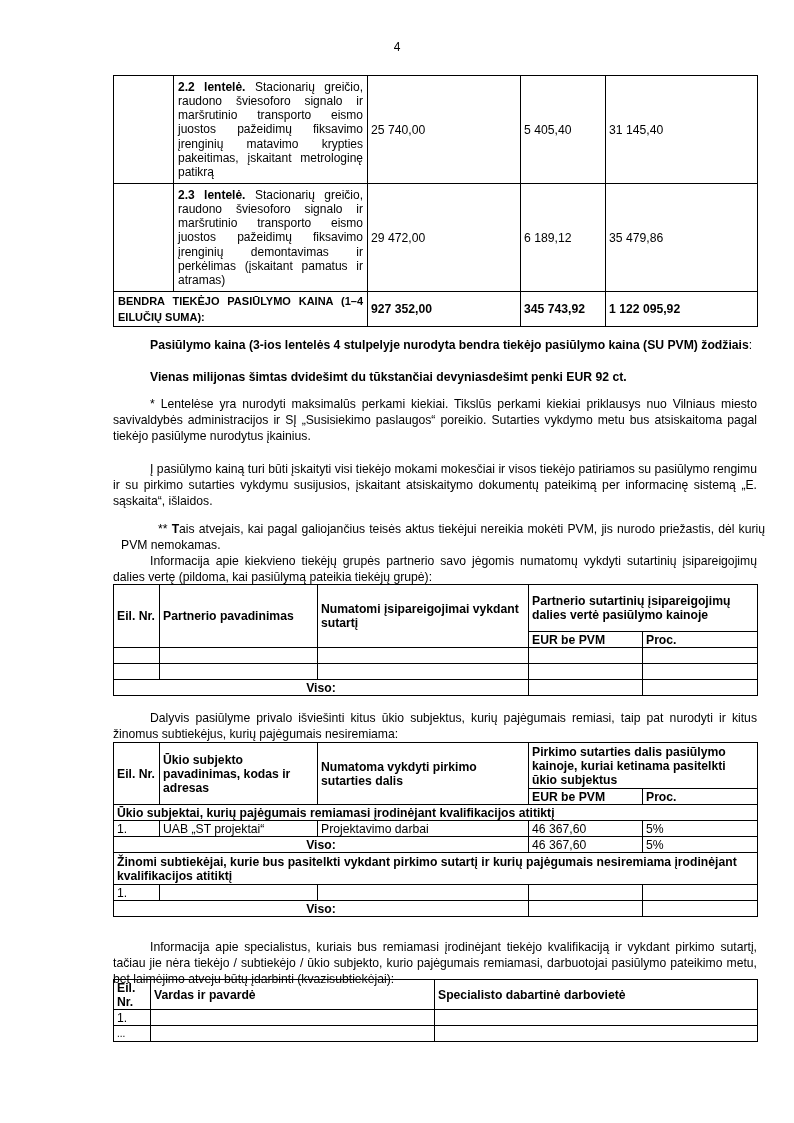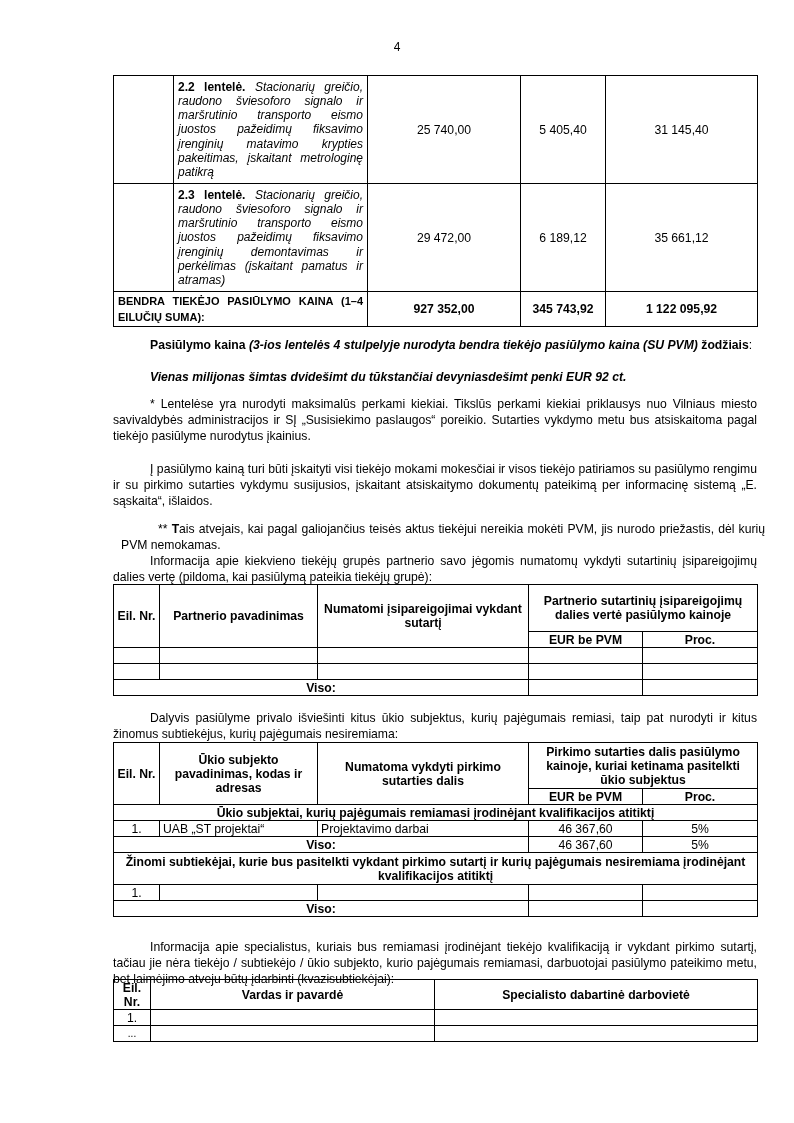--- a/index.html
+++ b/index.html
@@ -3,23 +3,23 @@
 <meta charset="utf-8">
 <style>
   html, body { margin: 0; padding: 0; background: #ffffff; }
   body { width: 794px; height: 1123px; position: relative; overflow: hidden;
          font-family: "Liberation Sans", sans-serif; color: #000; font-size: 12.2px; }
   .abs { position: absolute; }
   .page-num { left: 0; width: 794px; top: 40px; text-align: center; font-size: 12px; }
   table { border-collapse: collapse; position: absolute; left: 113px; width: 644px; table-layout: fixed; }
   td, th { border: 1px solid #000; padding: 0 3px; vertical-align: middle; font-weight: normal; line-height: 14px; }
   .b { font-weight: bold; }
-  .c { text-align: center; }
+  .c { }
   .r { text-align: center; }
-  .it { font-style: italic; }
+  .it { }
   .para { position: absolute; left: 113px; width: 644px; line-height: 16px; text-align: justify; }
   .ind { text-indent: 37px; }
   .desc { font-size: 12px; line-height: 14.2px; padding: 1px 4px; text-align: justify; }
 </style>
 </head>
 <body>
 
 <div class="abs page-num">4</div>
 
 <table style="top:75px;">
@@ -42,21 +42,21 @@
     <td class="c">31 145,40</td>
   </tr>
   <tr style="height:108px;">
     <td></td>
     <td class="desc">
       <span class="b">2.3 lentelė.</span>
       <span class="it">Stacionarių greičio, raudono šviesoforo signalo ir maršrutinio transporto eismo juostos pažeidimų fiksavimo įrenginių demontavimas ir perkėlimas (įskaitant pamatus ir atramas)</span>
     </td>
     <td class="c">29 472,00</td>
     <td class="c">6 189,12</td>
-    <td class="c">35 661,12</td>
+    <td class="c">35 479,86</td>
   </tr>
   <tr style="height:33px;">
     <td colspan="2" class="b desc" style="font-size:11px;line-height:16px;">BENDRA TIEKĖJO PASIŪLYMO KAINA (1–4 EILUČIŲ SUMA):</td>
     <td class="c b">927 352,00</td>
     <td class="c b">345 743,92</td>
     <td class="c b">1 122 095,92</td>
   </tr>
 </tbody>
   </table>
 

